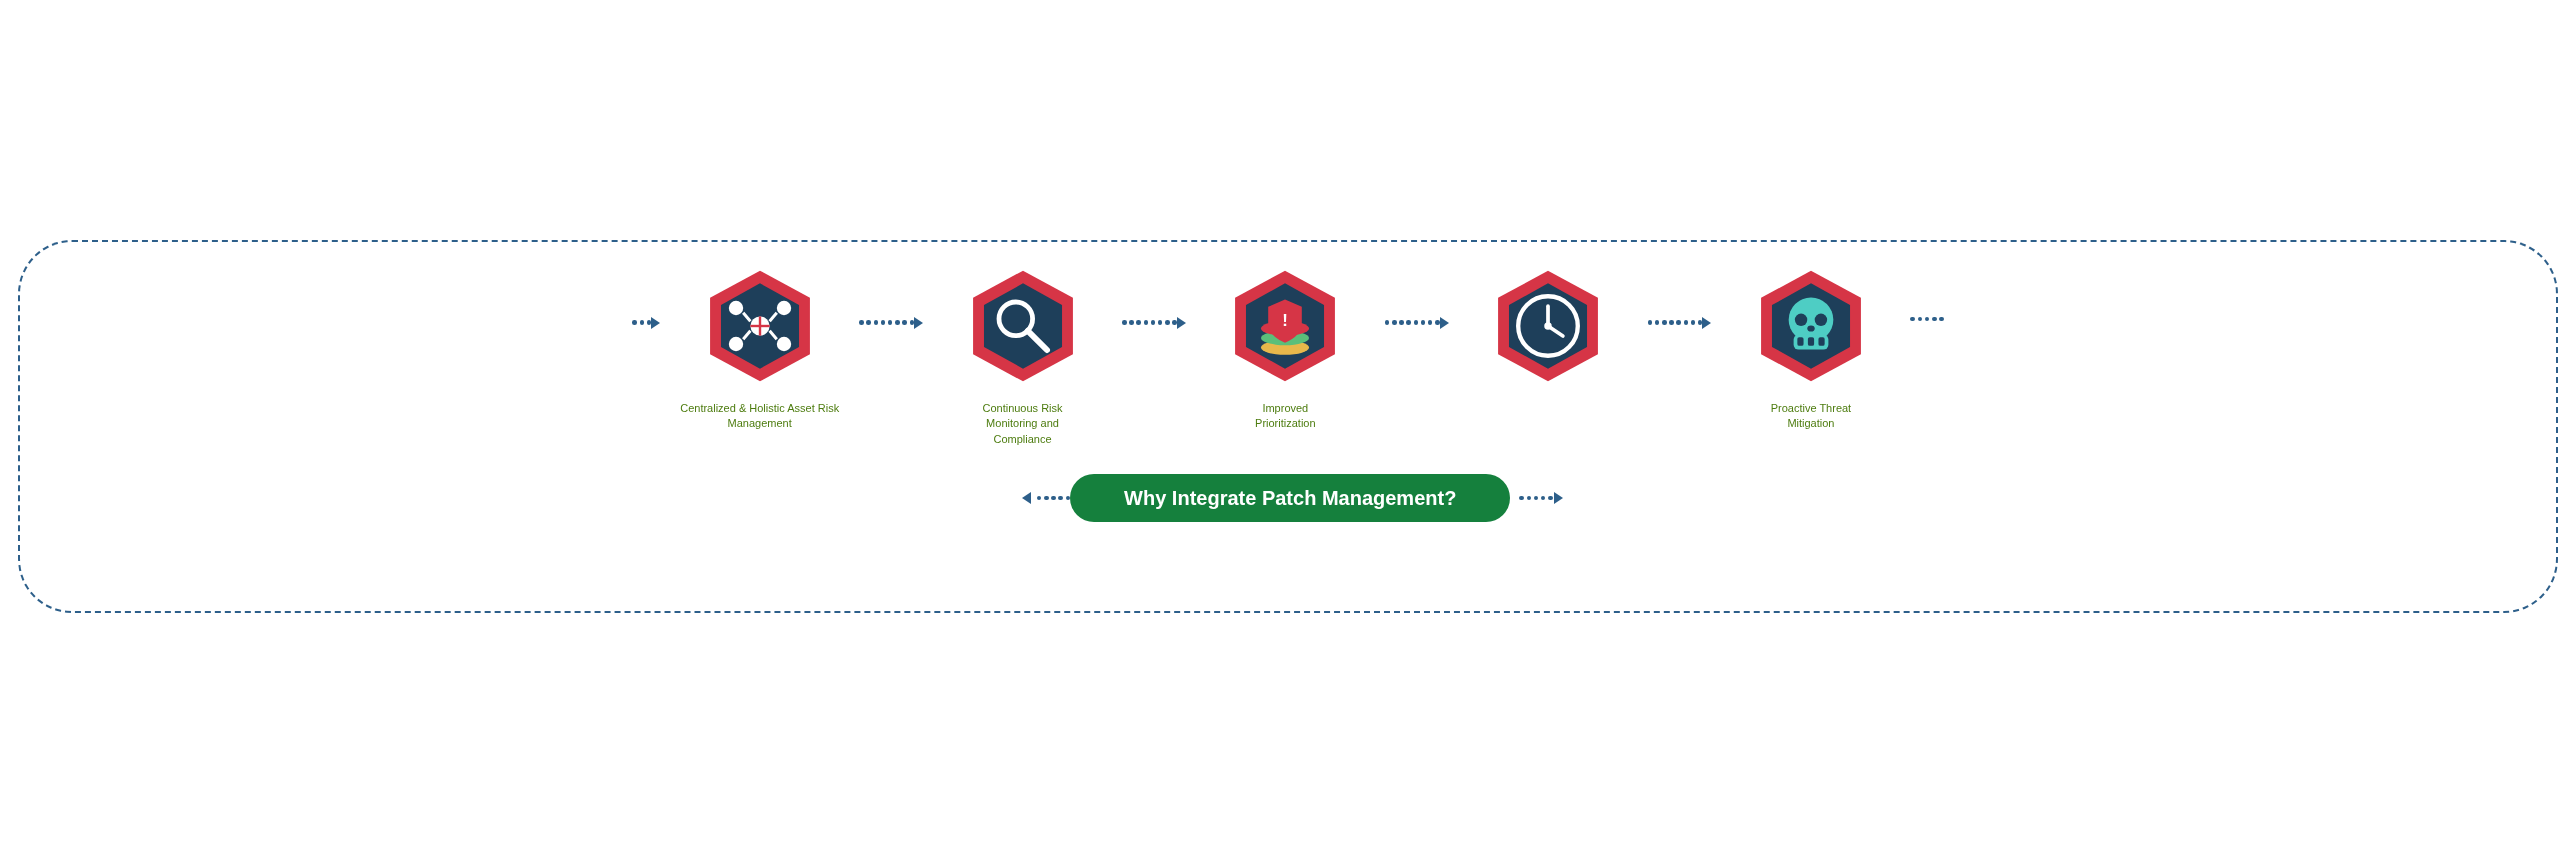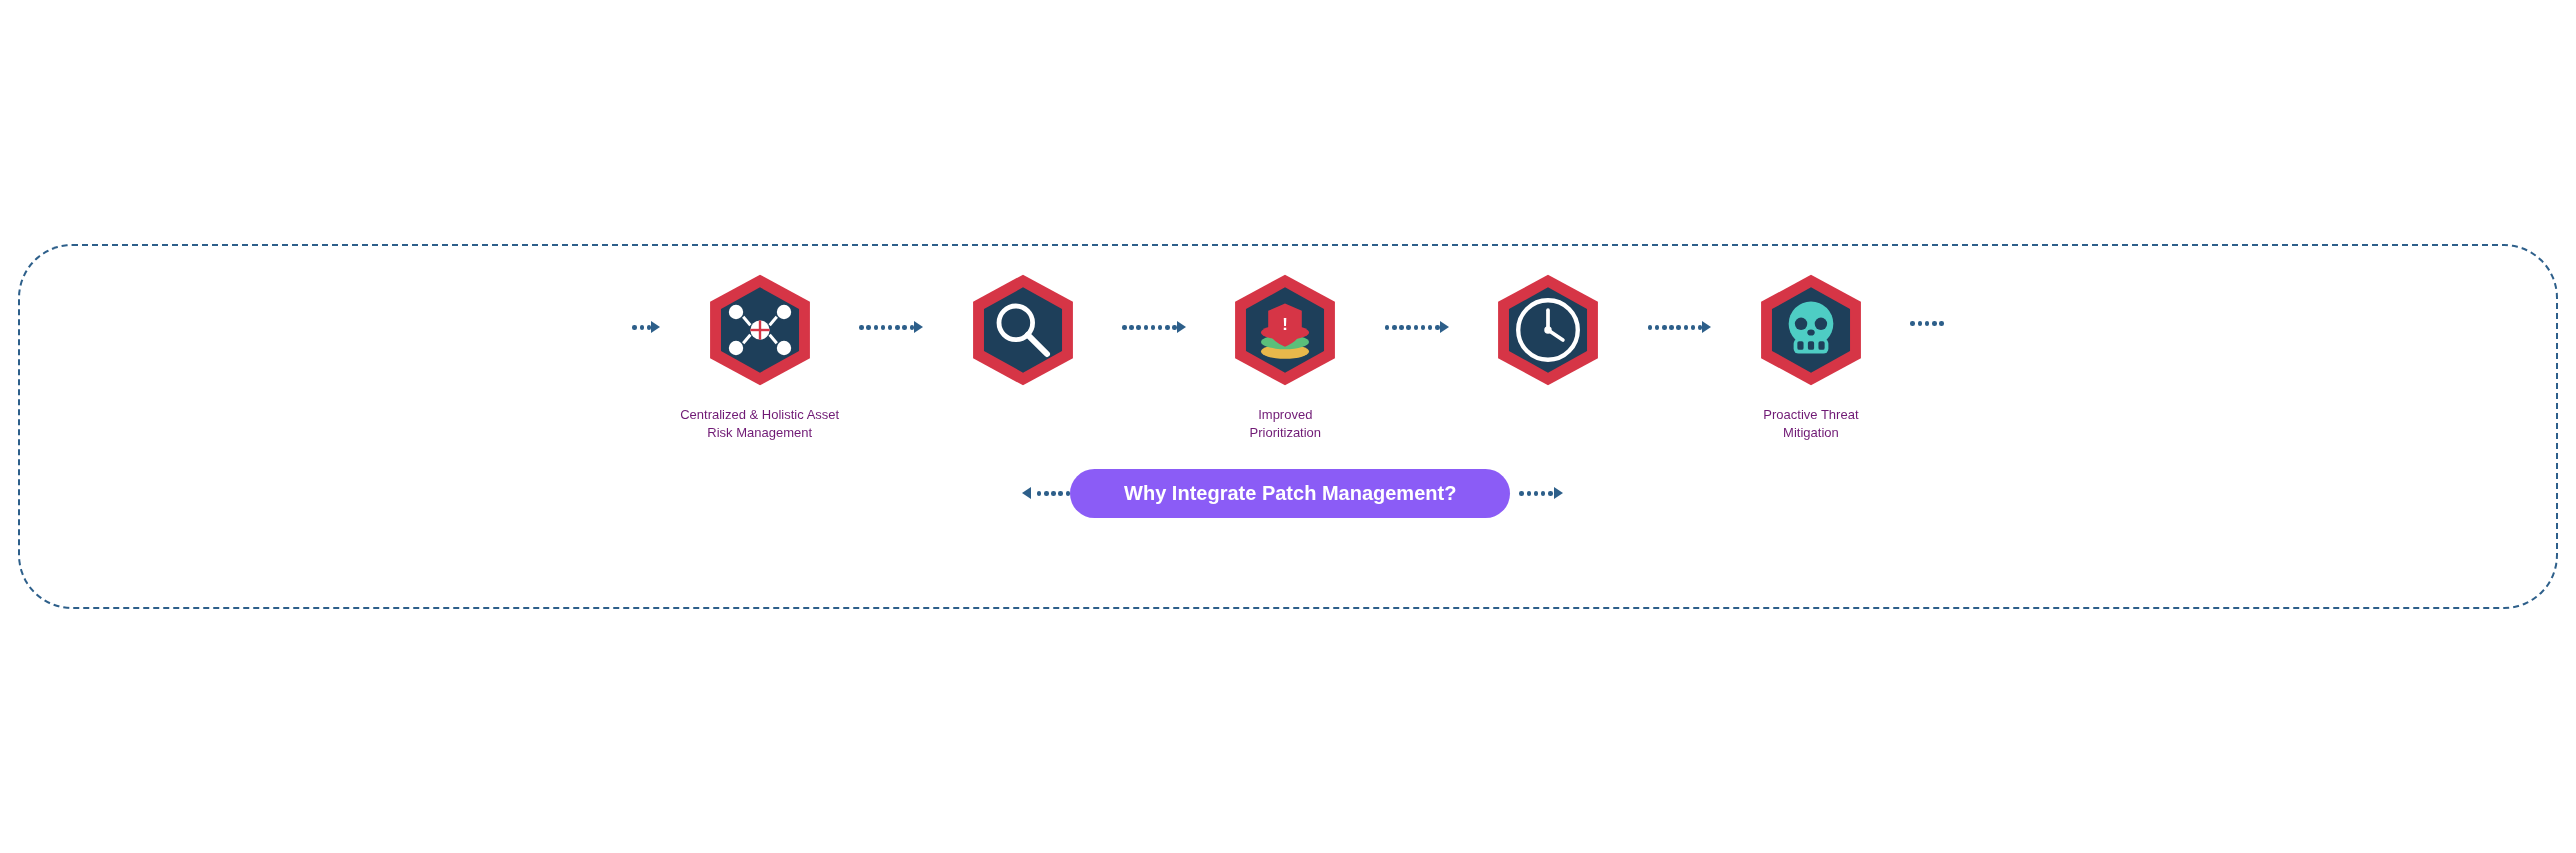--- a/index.html
+++ b/index.html
@@ -96,39 +96,39 @@
       border-top: 6.3px solid transparent;
       border-bottom: 6.3px solid transparent;
       border-left: 9px solid #2d5f8a;
       flex-shrink: 0;
     }
 
     
     .step-label {
       margin-top: 16.3px;
       text-align: center;
-      color: #701a75;
-      font-size: 13px;
+      color: #4d7c0f;
+      font-size: 11px;
       line-height: 1.4;
       font-weight: 400;
       width: 172px;
     }
 
     
     .left-start-arrow {
       display: flex;
       align-items: center;
       margin-top: 50px;
       flex-shrink: 0;
       margin-right: 0;
     }
 
     
     .why-button {
-      background: #8b5cf6;
+      background: #15803d;
       color: white;
       font-size: 20px;
       font-weight: 700;
       padding: 12.7px 54px;
       border-radius: 45px;
       border: none;
       cursor: pointer;
       white-space: nowrap;
       box-shadow: none;
       position: relative;
@@ -262,20 +262,21 @@
                 <polygon points="65,18 108,42 108,88 65,112 22,88 22,42" fill="#1e3f5a"></polygon>
               </svg>
               <div class="hexagon-inner">
                 <svg width="54" height="54" viewBox="0 0 60 60" xmlns="http://www.w3.org/2000/svg">
                   <circle cx="24" cy="24" r="14" fill="none" stroke="white" stroke-width="4"></circle>
                   <line x1="34" y1="34" x2="50" y2="50" stroke="white" stroke-width="5" stroke-linecap="round"></line>
                 </svg>
               </div>
             </div>
           </div>
+          <div class="step-label">Continuous Risk<br>Monitoring and<br>Compliance</div>
         </div>
 
         <div class="arrow-connector">
           <div class="dotted-line">
             <div class="dot"></div>
               <div class="dot"></div>
               <div class="dot"></div>
             <div class="dot"></div>
               <div class="dot"></div>
               <div class="dot"></div>

